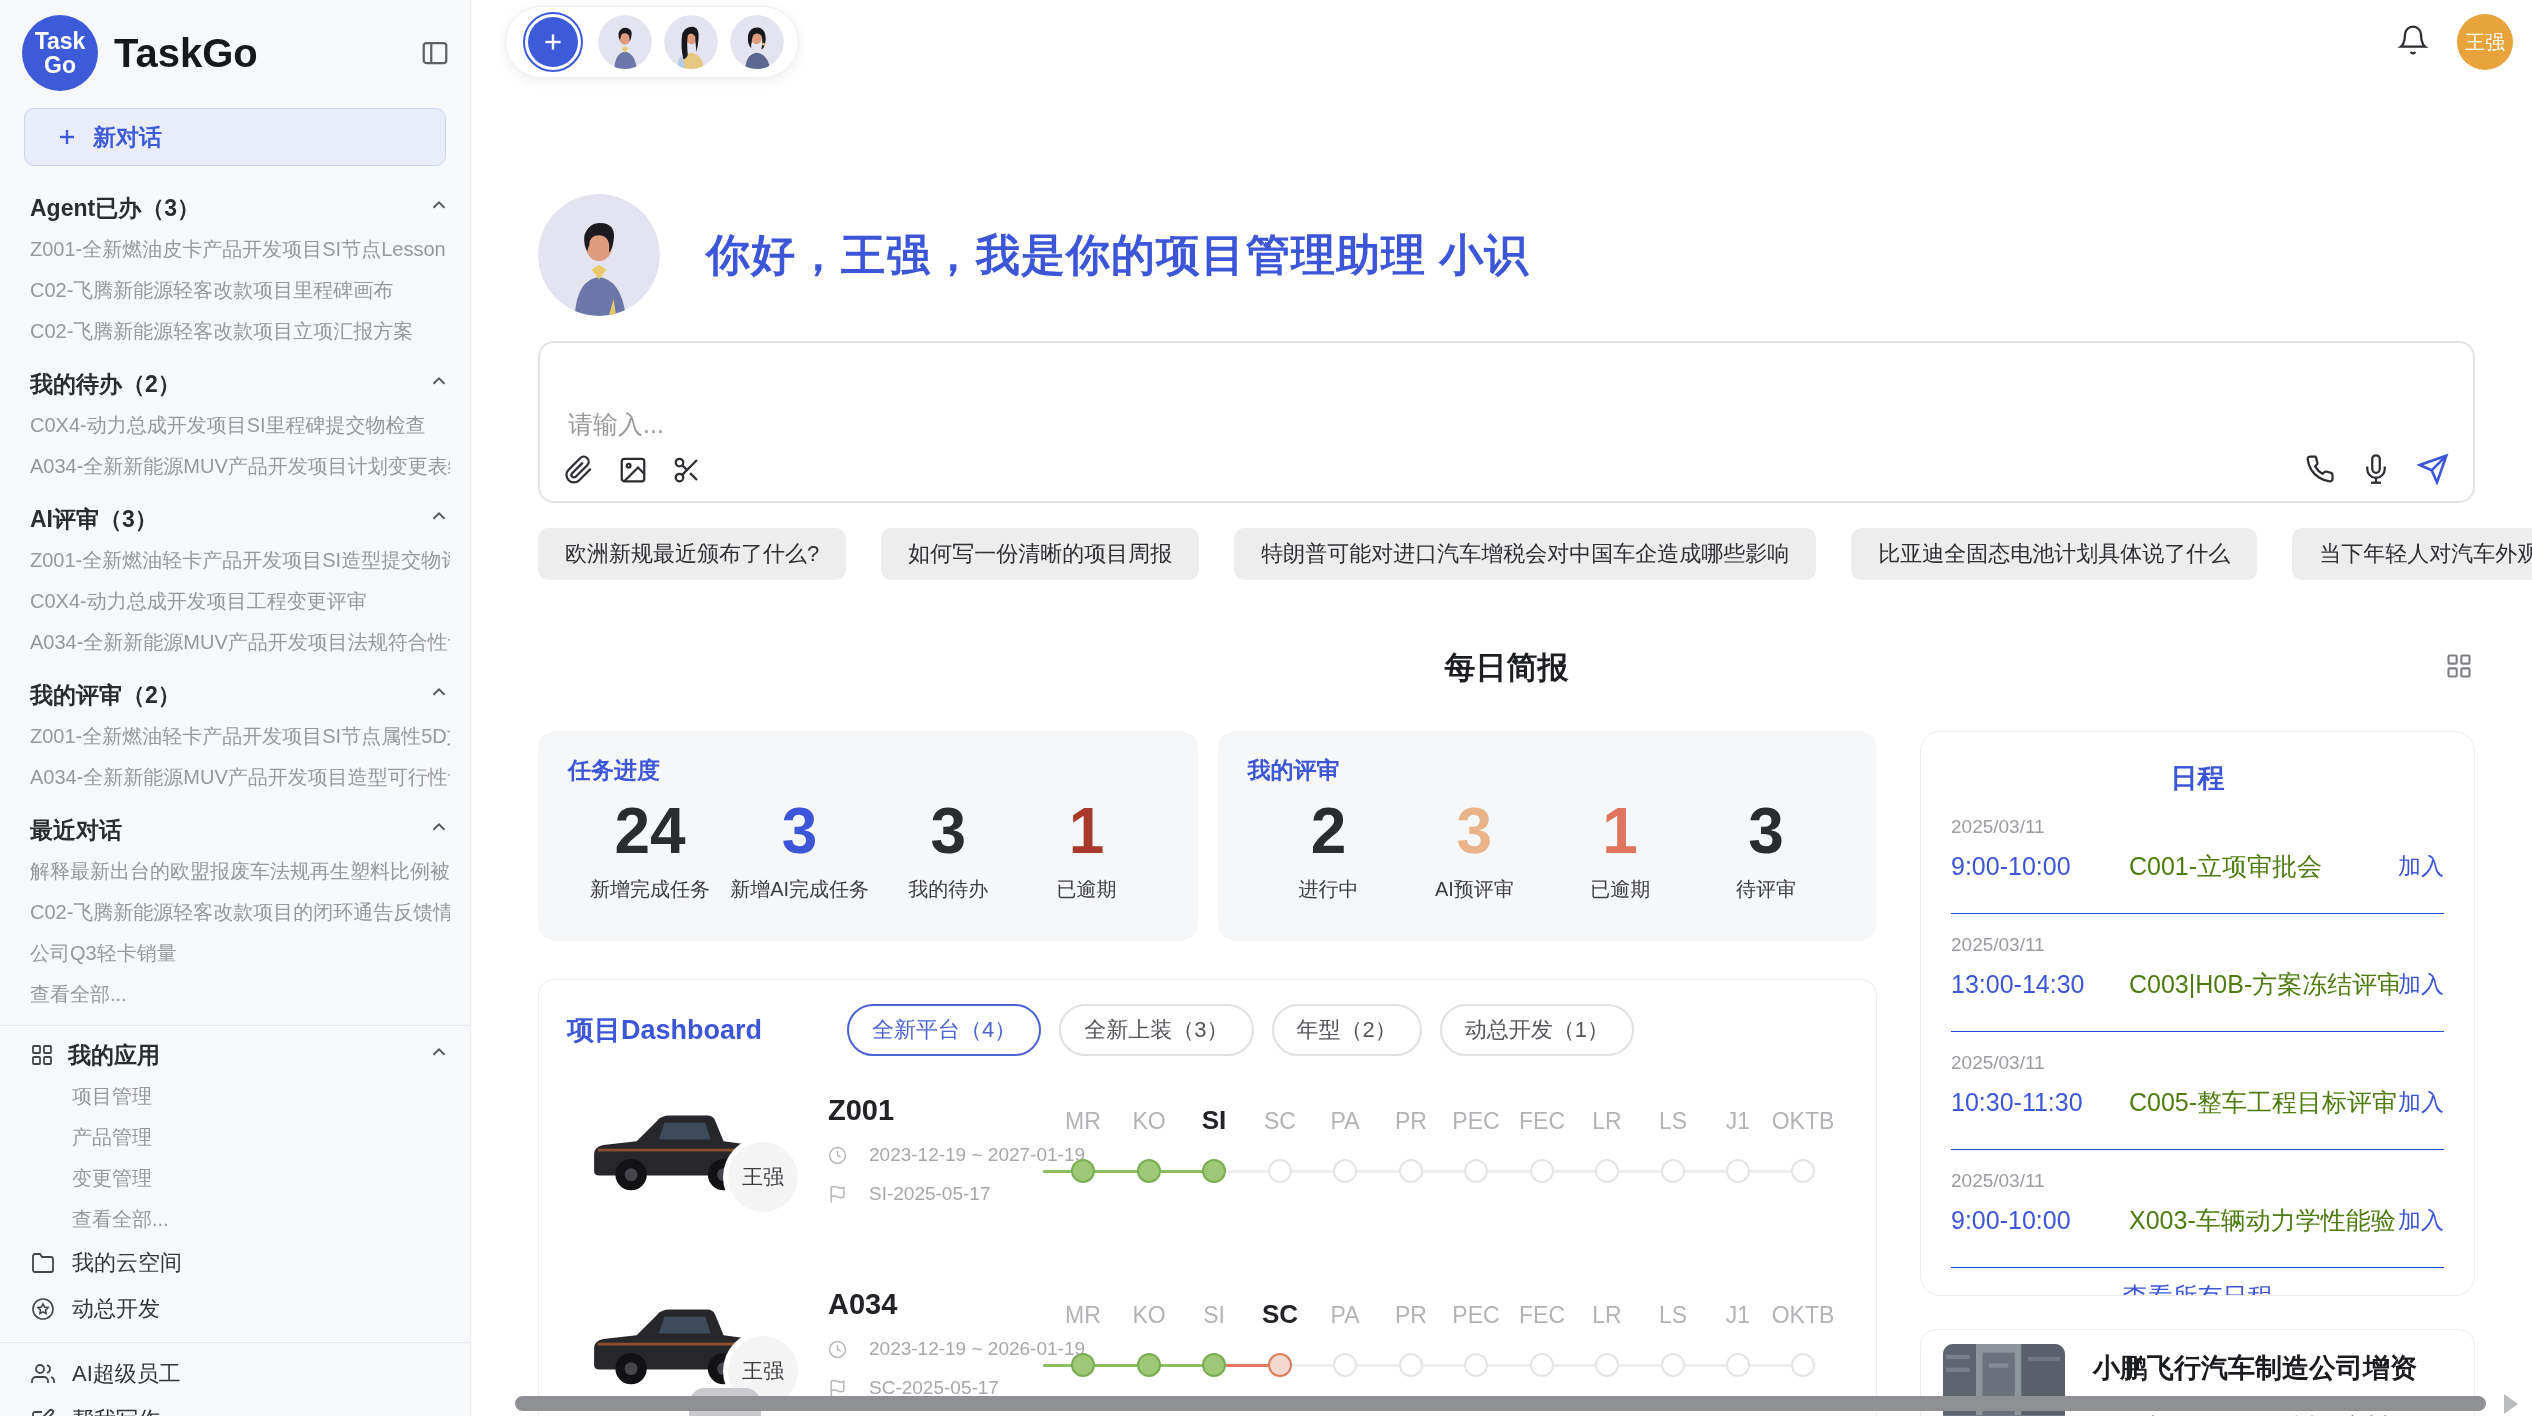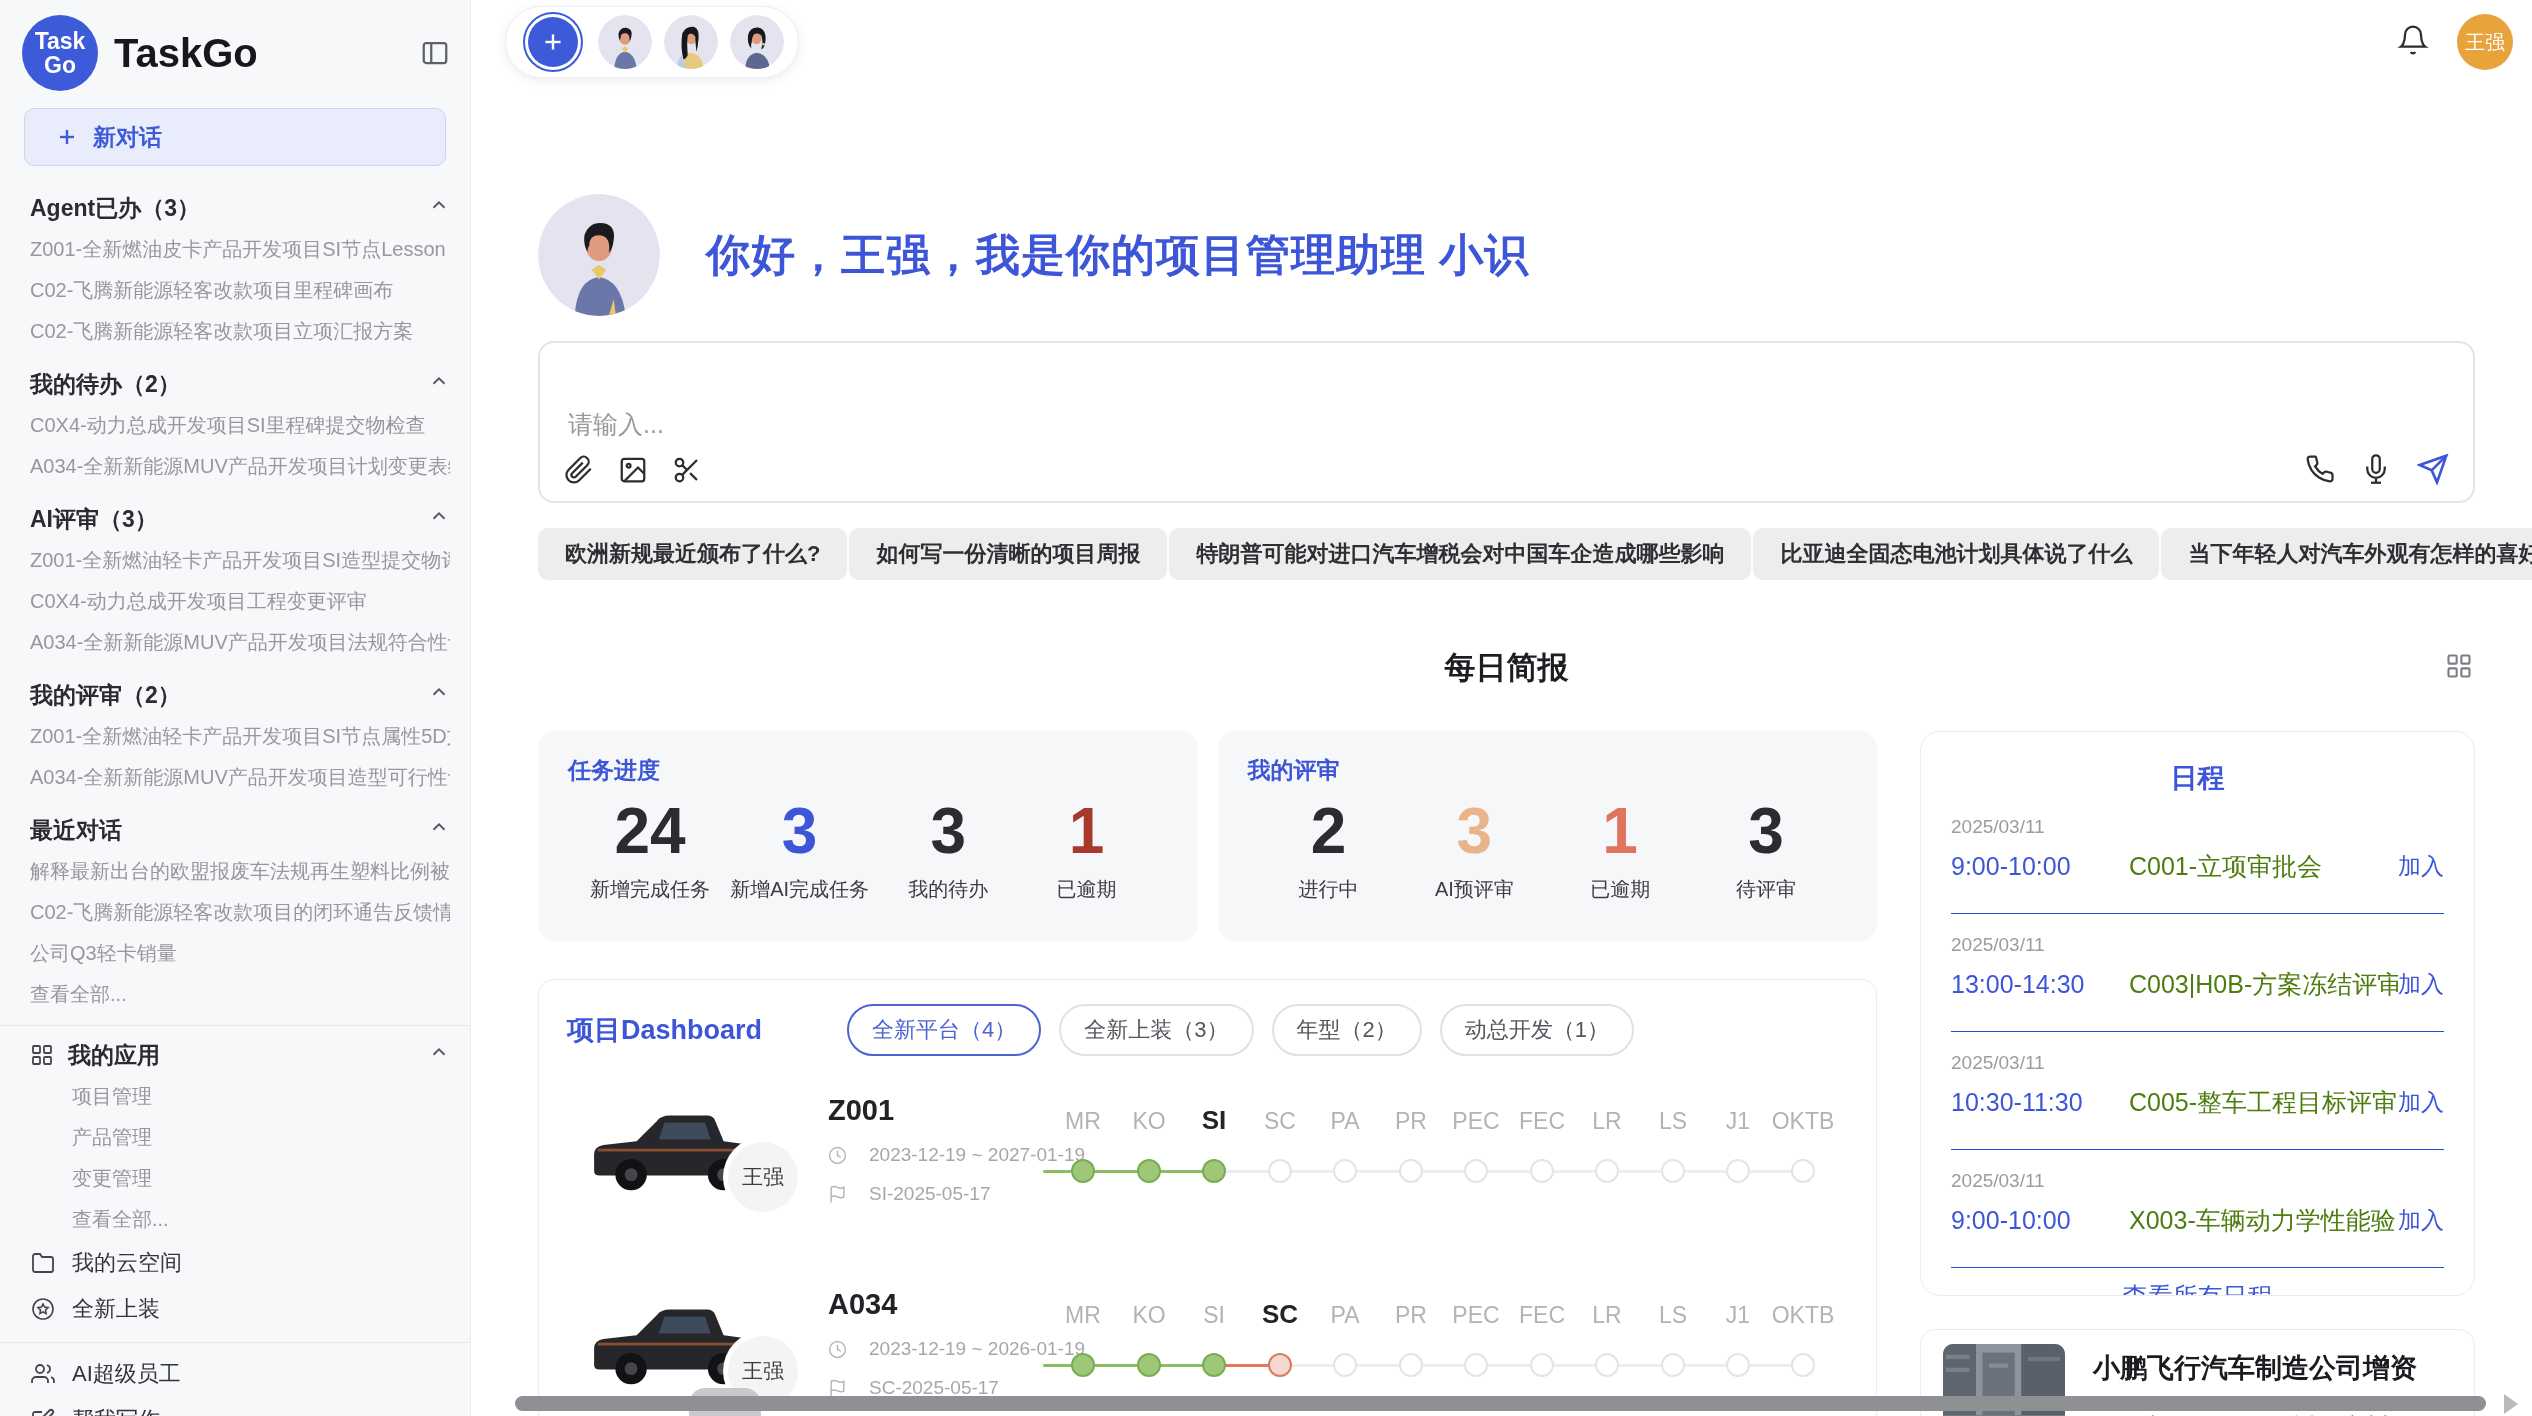--- a/index.html
+++ b/index.html
@@ -39,21 +39,21 @@
   .greet-text{font-size:44px;font-weight:700;color:#3d56d8;letter-spacing:1px;}
 
   .composer{margin-top:25px;height:162px;border:2px solid #e4e4e7;border-radius:16px;position:relative;box-sizing:border-box;background:#fff;}
   .composer input{position:absolute;top:66px;left:26px;width:1400px;border:none;outline:none;font-size:25px;color:#333;background:transparent;}
   .composer input::placeholder{color:#9a9a9e;}
   .comp-left{position:absolute;left:24px;bottom:16px;display:flex;gap:24px;align-items:center;color:#2c2d31;}
   .comp-right{position:absolute;right:24px;bottom:16px;display:flex;gap:26px;align-items:center;color:#2c2d31;}
   .comp-ic{cursor:pointer;display:flex;}
   .send{color:#3d56d8;}
 
-  .chips{margin-top:25px;display:flex;gap:2px;font-weight:bold;}
+  .chips{margin-top:25px;display:flex;gap:35px;}
   .chip{background:#ededee;border-radius:10px;height:52px;display:flex;align-items:center;padding:0 27px;font-size:22px;color:#2e2f33;white-space:nowrap;cursor:pointer;}
 
   .brief-head{margin-top:66px;position:relative;height:44px;}
   .brief-title{text-align:center;font-size:31px;font-weight:700;color:#1d1e22;line-height:44px;}
   .brief-grid{position:absolute;right:2px;top:6px;color:#7d7e84;cursor:pointer;}
 
   .columns{margin-top:41px;display:flex;gap:43px;align-items:flex-start;}
   .col-left{width:1339px;flex:none;}
   .col-right{width:555px;flex:none;}
 
@@ -305,21 +305,21 @@
             </svg>
           </span>
         <span>我的云空间</span>
       </div>
       <div class="side-link">
         <span class="icn">
             <svg width="24" height="24" viewBox="0 0 24 24" fill="none" stroke="currentColor" stroke-width="1.6">
               <use href="#i-star"></use>
             </svg>
           </span>
-        <span>全新上装</span>
+        <span>动总开发</span>
       </div>
 
       <div class="side-divider"></div>
 
       <div class="side-link">
         <span class="icn">
             <svg width="24" height="24" viewBox="0 0 24 24" fill="none" stroke="currentColor" stroke-width="1.8">
               <use href="#i-users"></use>
             </svg>
           </span>

